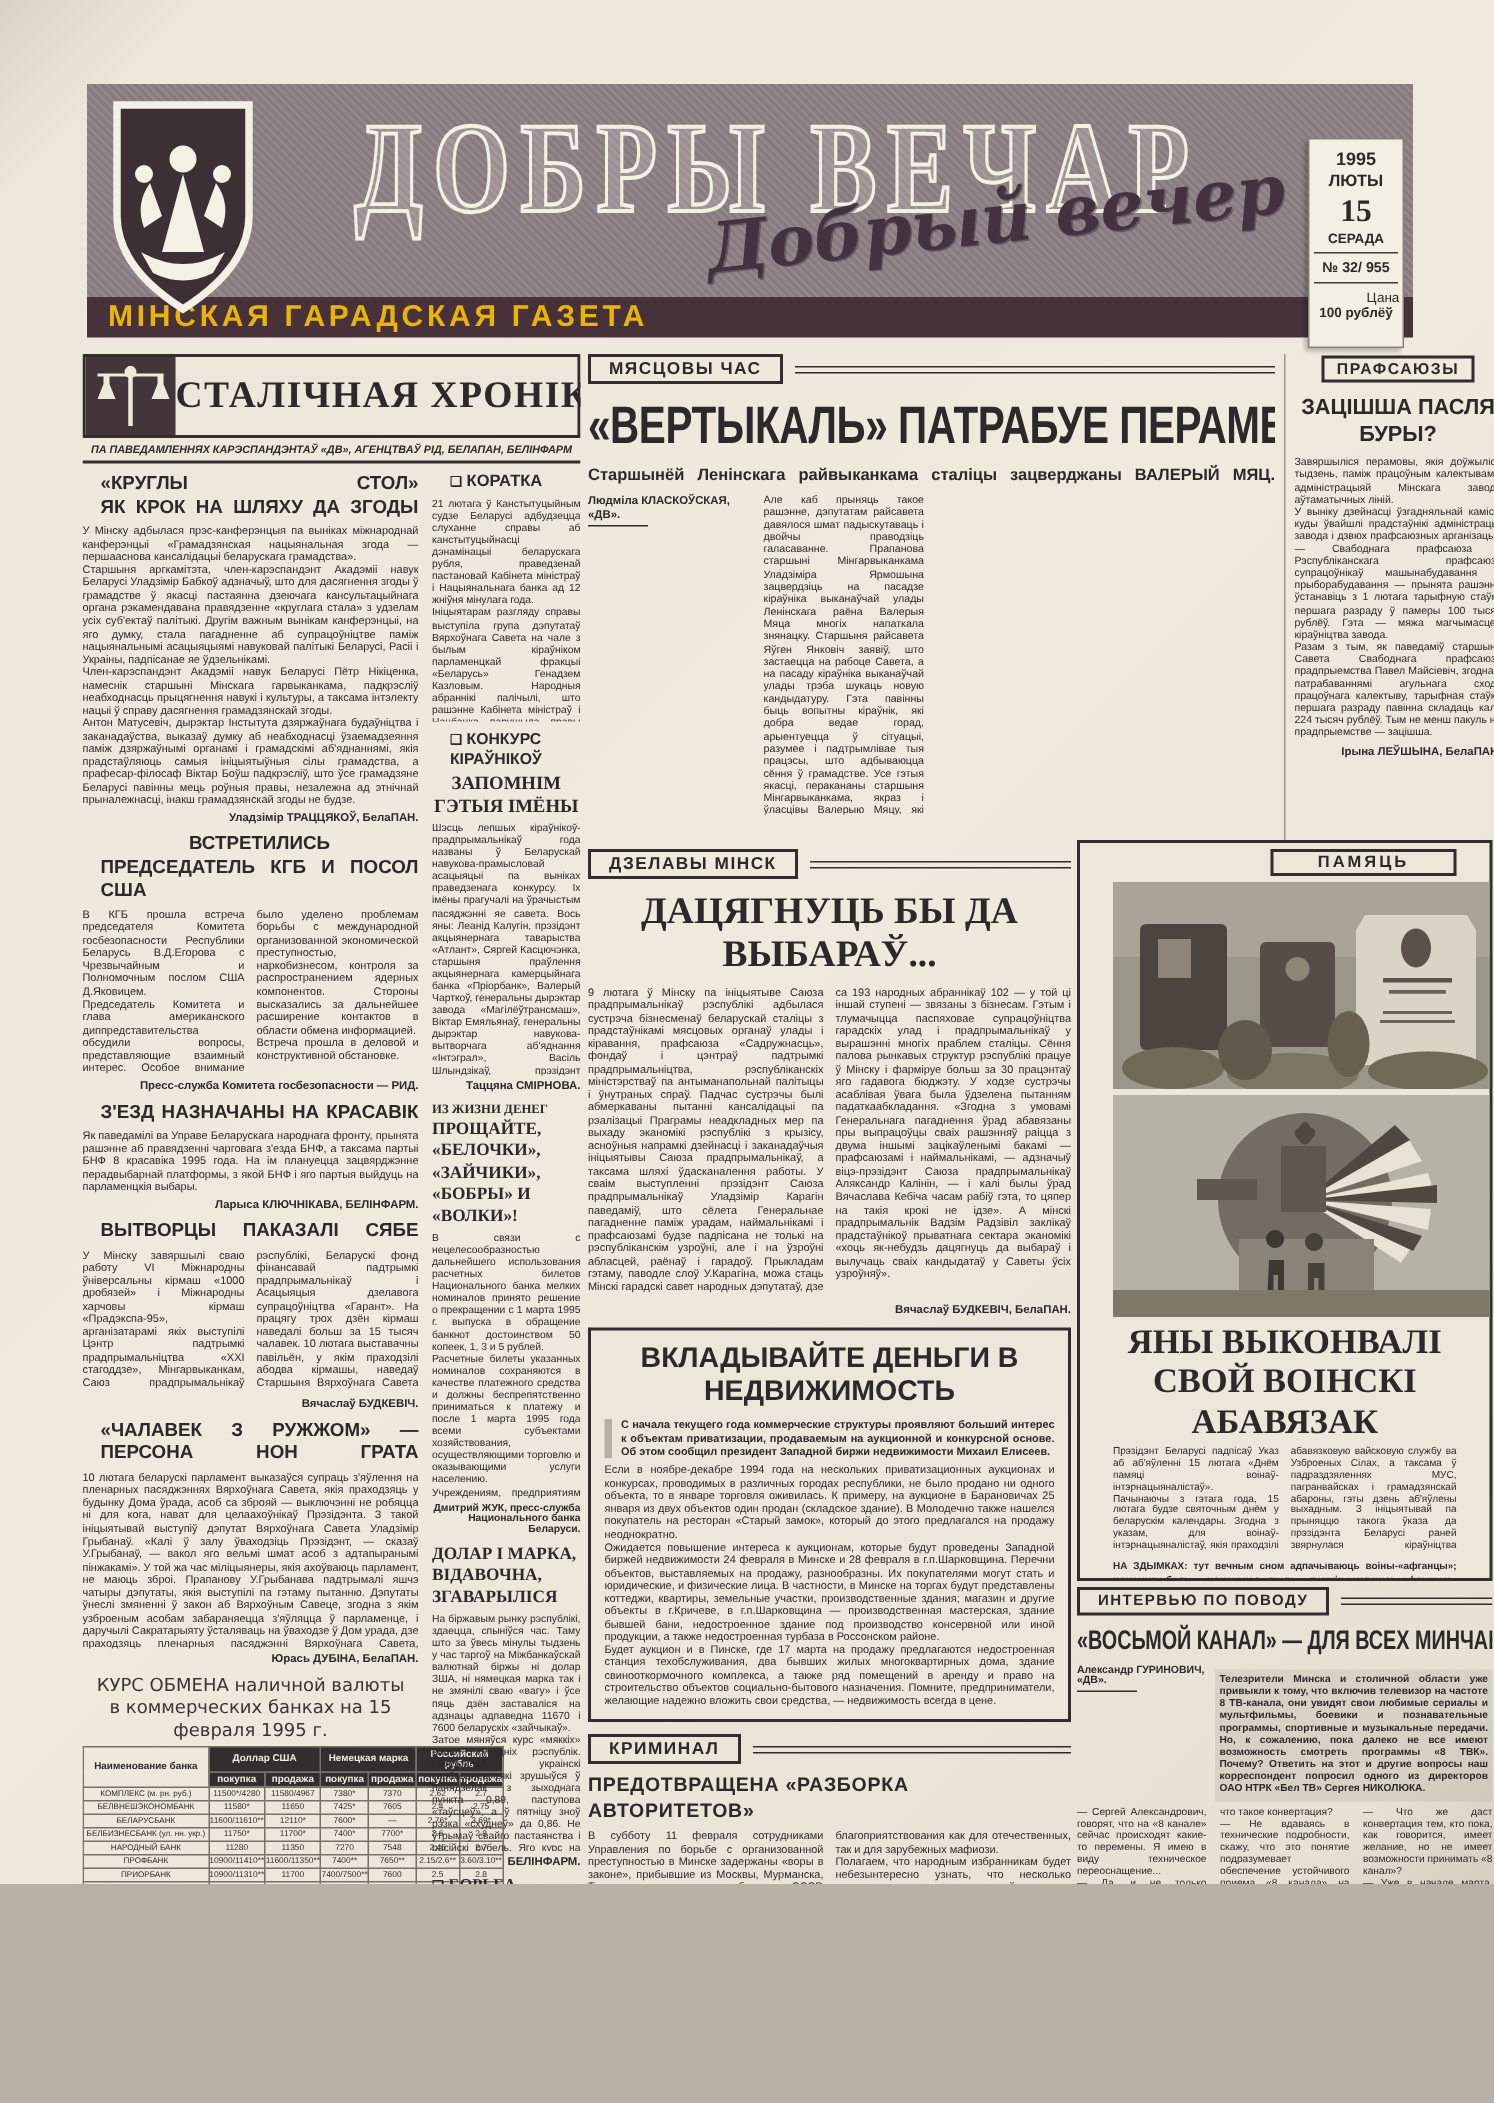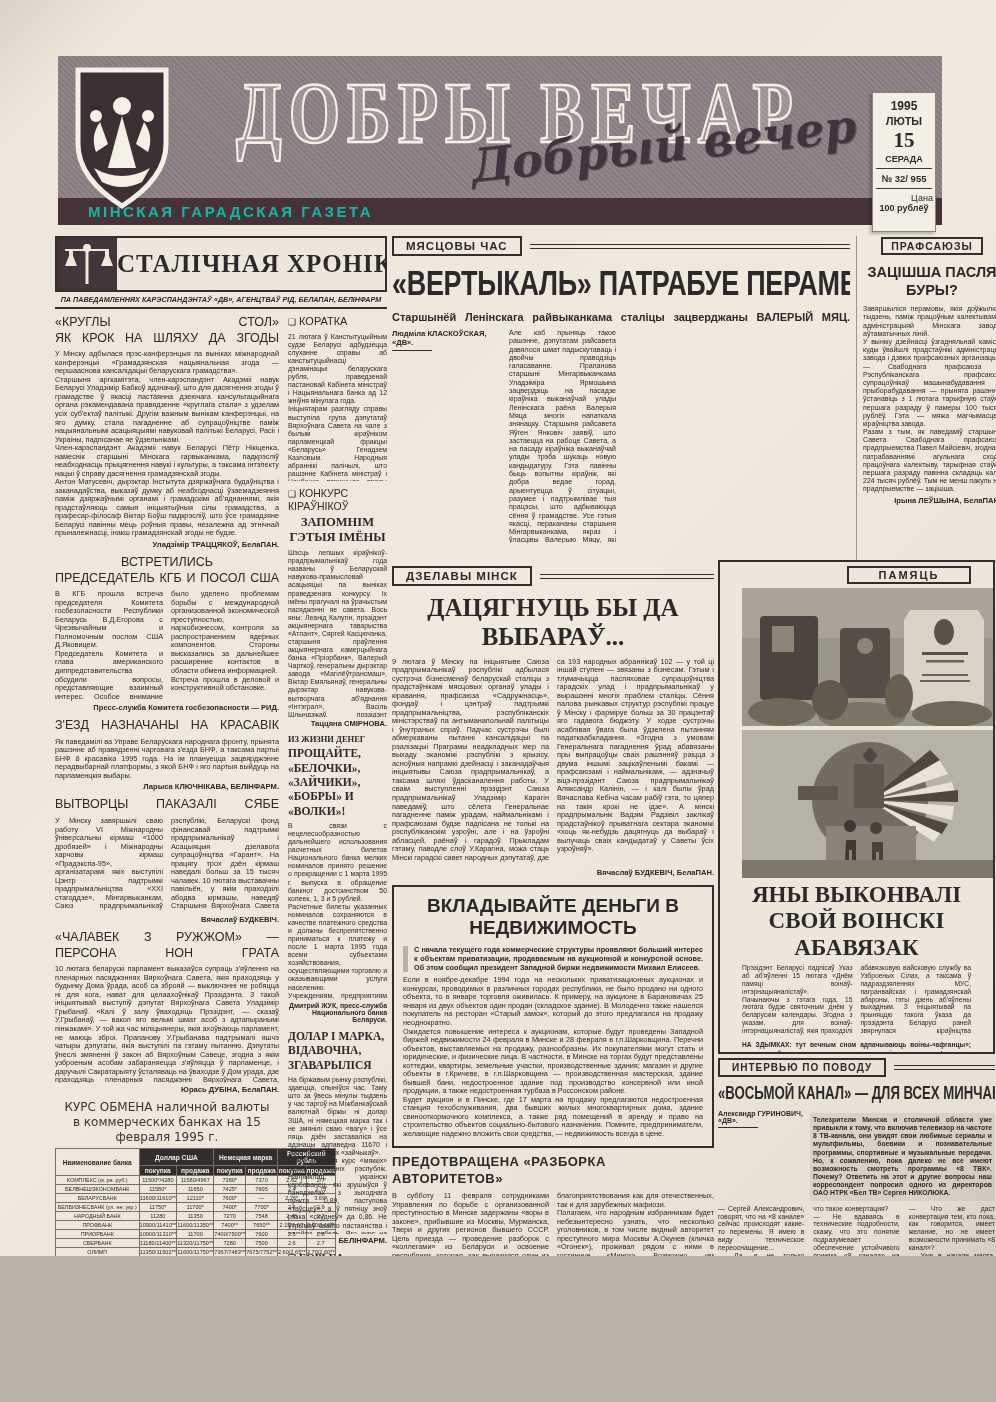--- a/index.html
+++ b/index.html
@@ -4,21 +4,21 @@
 <style>
   html,body{margin:0;padding:0;background:#b8b2a6;}
   .page{position:relative;width:996px;height:1256px;margin:0 auto;overflow:hidden;
         background:linear-gradient(135deg,#d8d3c6 0%,#ece7da 6%,#efeadd 50%,#e6e1d3 94%,#d3cec0 100%);
         font-family:"Liberation Sans",sans-serif;color:#2d2829;}
   
   .band{position:absolute;left:58px;top:56px;width:884px;height:142px;background:#8d8084;
         background-image:repeating-linear-gradient(45deg,rgba(255,255,255,.05) 0 2px,rgba(0,0,0,.04) 2px 4px);}
   .band-strip{position:absolute;left:58px;top:198px;width:884px;height:27px;background:#47323a;
         display:flex;align-items:center;}
-  .band-strip span{font-weight:bold;font-size:15px;letter-spacing:2.5px;color:#14b8a6;padding-left:30px;}
+  .band-strip span{font-weight:bold;font-size:20px;letter-spacing:2.5px;color:#eab308;padding-left:14px;}
   .mast-title{position:absolute;left:178px;top:64px;width:680px;text-align:center;
         font-family:"Liberation Serif",serif;font-weight:bold;font-size:66px;letter-spacing:7px;
         color:rgba(246,242,233,.18);-webkit-text-stroke:2px #f4f0e6;transform:scaleY(1.3);transform-origin:top;white-space:nowrap;}
   .mast-script{position:absolute;left:470px;top:116px;width:440px;z-index:6;
         font-family:"DejaVu Serif",serif;font-style:italic;font-weight:bold;font-size:46px;
         color:#44333f;transform:rotate(-6deg);text-shadow:1px 1px 0 rgba(68,51,63,.5);white-space:nowrap;}
   .logo{position:absolute;left:70px;top:64px;z-index:5;}
   .datebox{position:absolute;left:872px;top:92px;width:64px;height:140px;z-index:7;background:#f3efe4;
         border:1px solid #8b8378;box-shadow:-2px 2px 3px rgba(0,0,0,.25);text-align:center;padding-top:6px;box-sizing:border-box;}
   .datebox .y{font-weight:bold;font-size:12px;}
@@ -30,21 +30,21 @@
   .datebox .pl{font-size:9px;margin-top:3px;padding-left:36px;}
   .datebox .pr{font-weight:bold;font-size:9px;}
   
   .label-box{display:inline-block;border:2px solid #332d2e;padding:2px 12px;font-weight:bold;
         font-size:11.5px;letter-spacing:1px;background:transparent;white-space:nowrap;}
   .label-row{display:flex;align-items:center;}
   .label-row::after{content:"";flex:1;border-top:1px solid #332d2e;border-bottom:1px solid #332d2e;height:3px;margin-left:8px;}
   .body-txt{font-size:7.3px;line-height:1.17;text-align:justify;white-space:pre-line;overflow:hidden;}
   .sign{font-weight:bold;font-size:7.6px;text-align:right;margin-top:2px;}
   .jl{text-align:justify;-moz-text-align-last:justify;text-align-last:justify;}
-  .art-title{font-weight:normal;font-size:12.5px;line-height:1.25;font-family:"Liberation Sans",sans-serif;}
+  .art-title{font-weight:bold;font-size:12.5px;line-height:1.25;font-family:"Liberation Sans",sans-serif;margin-left:12px;}
   .serif-title{font-family:"Liberation Serif",serif;font-weight:bold;}
   .sq{font-size:9px;margin-right:3px;}
   .cols2{column-count:2;column-gap:8px;}
   .cols3{column-count:3;column-gap:9px;}
   .cols4{column-count:4;column-gap:10px;}
   
   .region-left{position:absolute;left:55px;top:236px;width:332px;height:1160px;overflow:hidden;}
   .chron-head{border:2px solid #332d2e;display:flex;align-items:stretch;height:52px;background:#ece7da;}
   .chron-lamp{width:92px;background:#43353a;display:flex;align-items:center;justify-content:center;}
   .chron-title{flex:1;display:flex;align-items:center;justify-content:center;
@@ -486,20 +486,23 @@
     <div class="sign">Вячаслаў БУДКЕВІЧ, БелаПАН.</div>
 
     <div class="realty-box">
       <div class="realty-title">ВКЛАДЫВАЙТЕ ДЕНЬГИ В НЕДВИЖИМОСТЬ</div>
       <div class="realty-lead">С начала текущего года коммерческие структуры проявляют больший интерес к объектам приватизации, продаваемым на аукционной и конкурсной основе. Об этом сообщил президент Западной биржи недвижимости Михаил Елисеев.</div>
       <div class="body-txt" style="max-height:182px">Если в ноябре-декабре 1994 года на нескольких приватизационных аукционах и конкурсах, проводимых в различных городах республики, не было продано ни одного объекта, то в январе торговля оживилась. К примеру, на аукционе в Барановичах 25 января из двух объектов один продан (складское здание). В Молодечно также нашелся покупатель на ресторан «Старый замок», который до этого предлагался на продажу неоднократно.
 Ожидается повышение интереса к аукционам, которые будут проведены Западной биржей недвижимости 24 февраля в Минске и 28 февраля в г.п.Шарковщина. Перечни объектов, выставляемых на продажу, разнообразны. Их покупателями могут стать и юридические, и физические лица. В частности, в Минске на торгах будут представлены коттеджи, квартиры, земельные участки, производственные здания; магазин и другие объекты в г.Кричеве, в г.п.Шарковщина — производственная мастерская, здание бывшей бани, недостроенное здание под производство консервной или иной продукции, а также недостроенная турбаза в Россонском районе.
 Будет аукцион и в Пинске, где 17 марта на продажу предлагаются недостроенная станция техобслуживания, два бывших жилых многоквартирных дома, здание свинооткормочного комплекса, а также ряд помещений в аренду и право на строительство объектов социально-бытового назначения. Помните, предприниматели, желающие надежно вложить свои средства, — недвижимость всегда в цене.</div>
     </div>
 
+    <div class="label-row mt8">
+      <span class="label-box">КРИМИНАЛ</span>
+    </div>
     <div class="crim-title">ПРЕДОТВРАЩЕНА «РАЗБОРКА АВТОРИТЕТОВ»</div>
     <div class="body-txt cols2" style="height:150px">В субботу 11 февраля сотрудниками Управления по борьбе с организованной преступностью в Минске задержаны «воры в законе», прибывшие из Москвы, Мурманска, Твери и других регионов бывшего СССР. Цель приезда — проведение разборок с «коллегами» из Беларуси и освоение республики, которая, как выразился один из визитеров, представляет собой «непаханное поле».
 Действительно, отсутствие нормального Закона об организованной преступности, проект которого длительное время пылится в Верховном Совете, способствует установлению режима наибольшего благоприятствования как для отечественных, так и для зарубежных мафиози.
 Полагаем, что народным избранникам будет небезынтересно узнать, что несколько уголовников, в том числе видный авторитет преступного мира Москвы А.Окунев (кличка «Огонек»), проживал рядом с ними в гостинице «Минск». Возможно, им приходилось встречаться в уютных буфетах и барах гостиницы, где вор, по его собственному признанию, коротал за пивком длинные зимние вечера. И именно у него в номере обнаружена и изъята марихуана и множество шприцев для введения наркотиков.</div>
     <div class="sign">Алексей ТИТОВ, пресс-служба МВД — специально для агентства РИД.</div>
   </div>
 
   <div class="region-mem">
     <span class="mem-label">ПАМЯЦЬ</span>
     <svg class="photo" width="263" height="138" viewBox="0 0 263 138">

